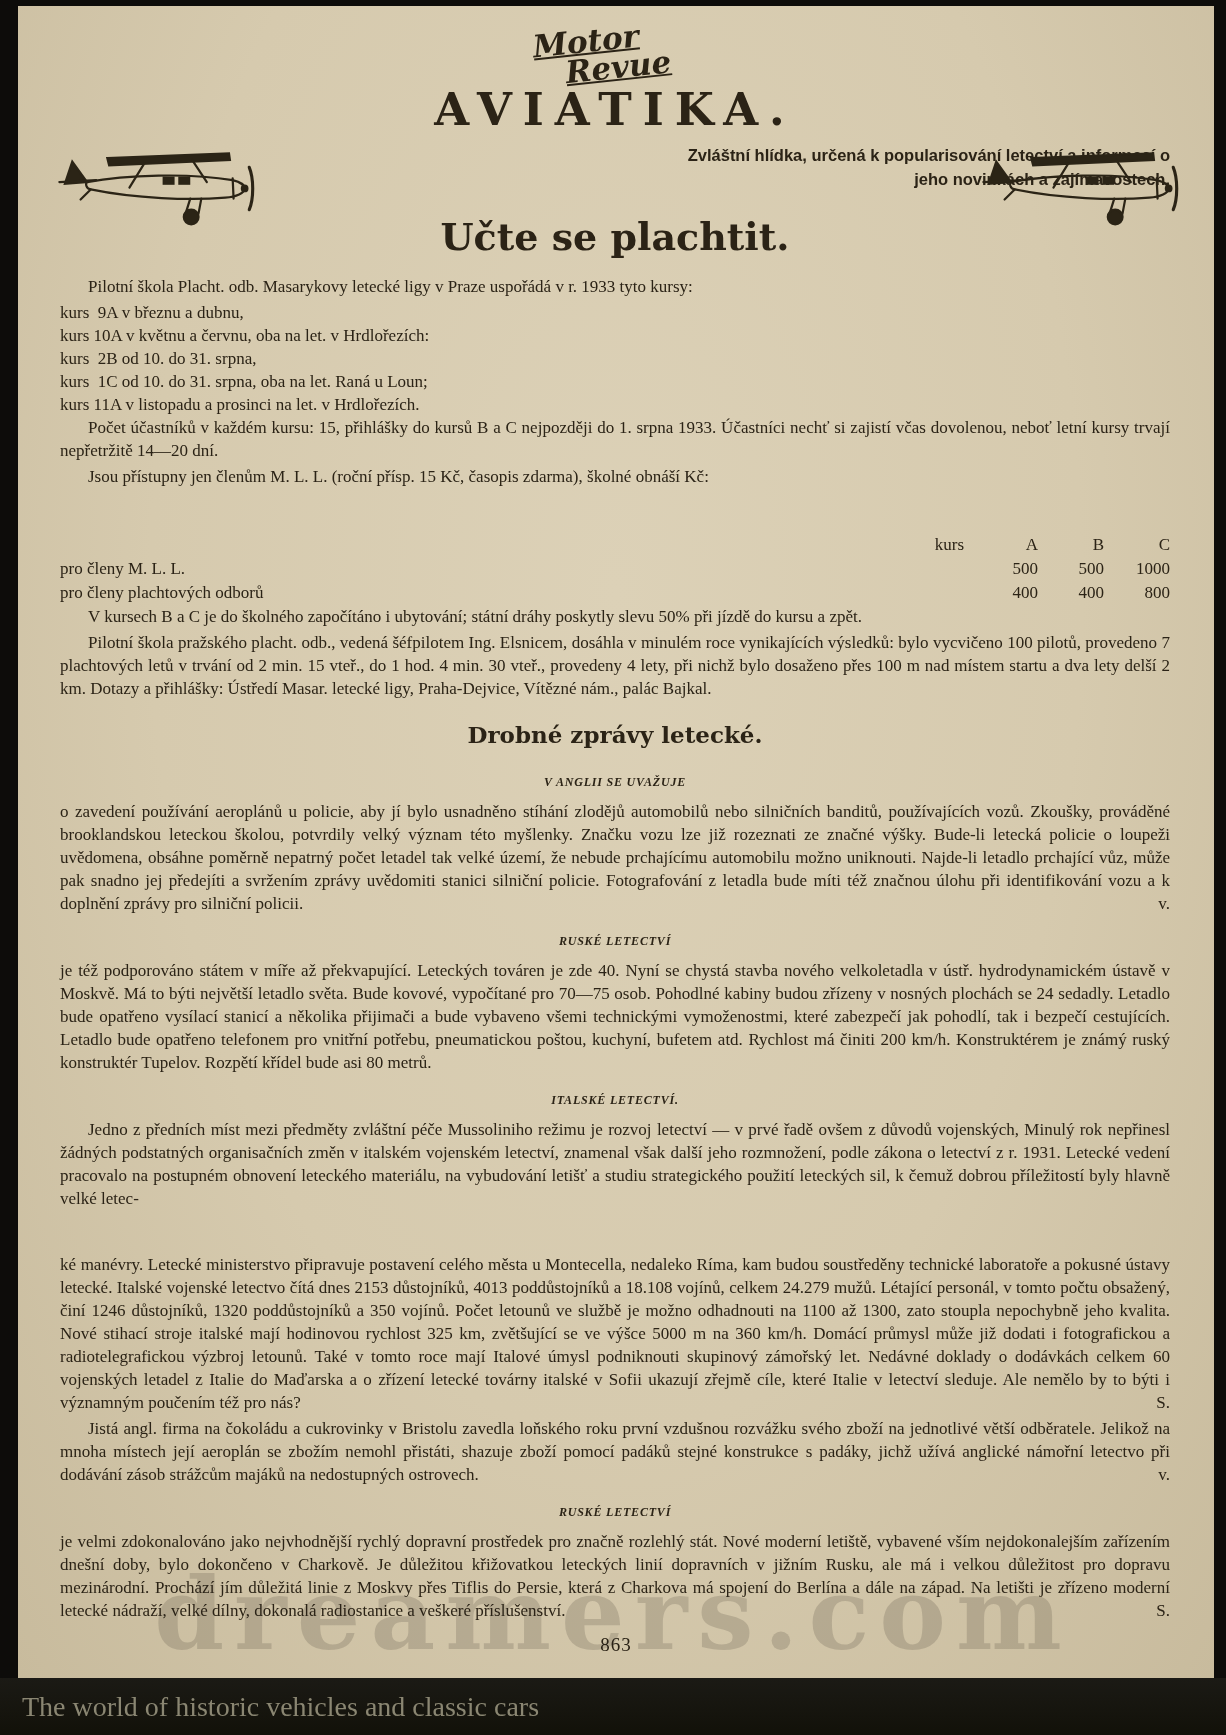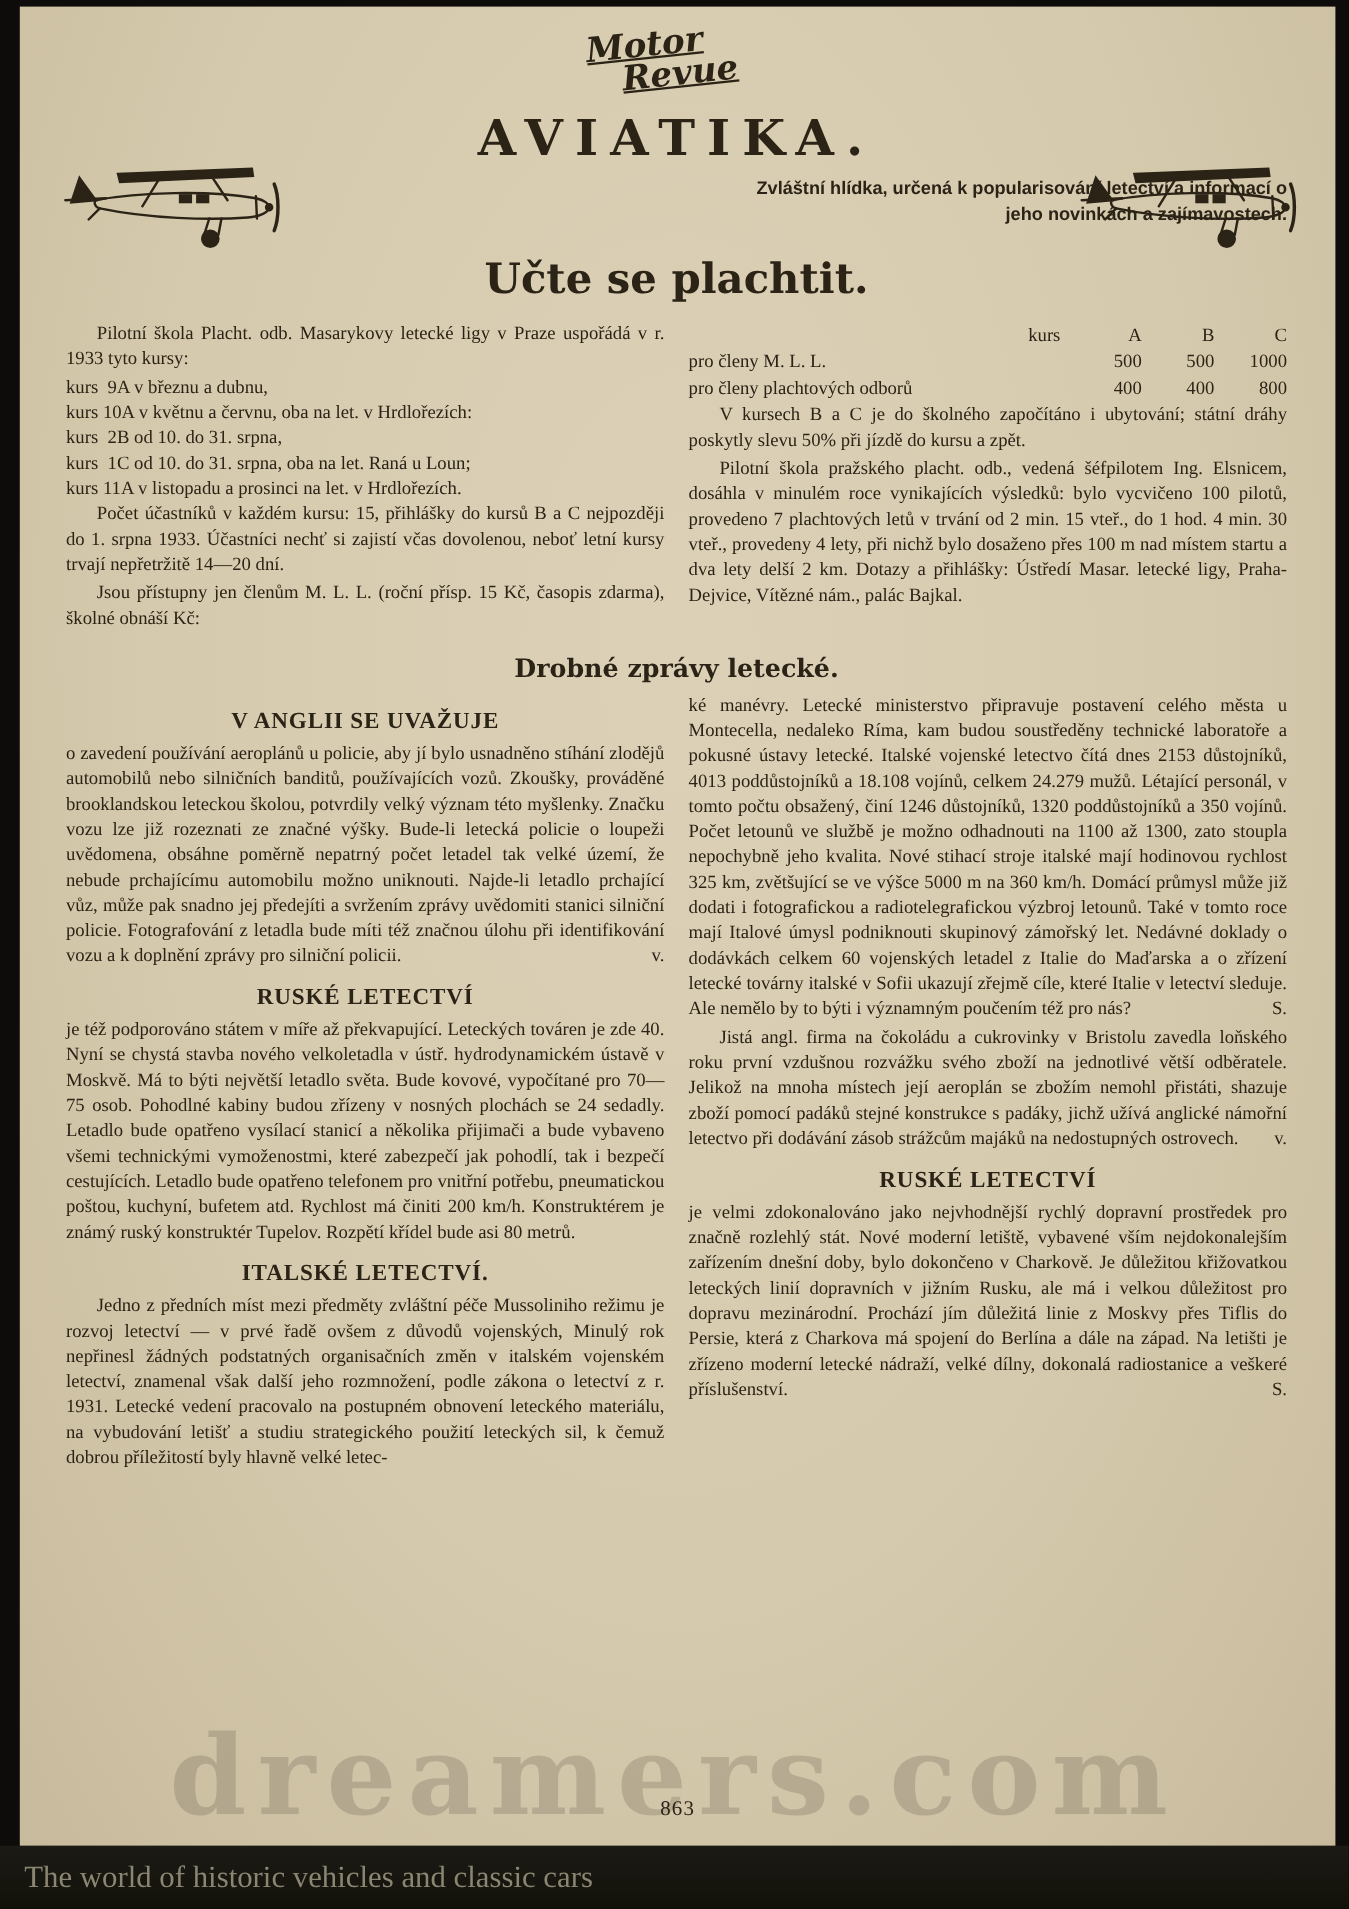--- a/index.html
+++ b/index.html
@@ -23,57 +23,57 @@
     width:170px;margin:4px auto 0;
     transform:rotate(-6deg);
     font-family:"DejaVu Serif", serif;
     font-style:italic;font-weight:700;
     font-size:31px;line-height:.95;
     text-align:left;
   }
   .logo .l1{display:block;margin-left:4px;text-decoration:underline;text-decoration-thickness:2px;}
   .logo .l2{display:block;margin-left:34px;text-decoration:underline;text-decoration-thickness:2px;}
   h1.aviatika{
-    margin:16px 0 8px;text-align:center;
+    margin:0 0 8px;text-align:center;
     font-family:"DejaVu Serif", serif;
     font-size:45px;font-weight:700;letter-spacing:11px;
   }
   .subtitle{
     text-align:right;
     font-family:"Liberation Sans", sans-serif;
     font-weight:700;font-size:16.5px;line-height:1.45;
     margin:0 auto;
   }
   .plane{position:absolute;top:128px;}
   .plane.pl-left{left:34px;}
   .plane.pl-right{right:26px;}
   
   h2.article-title{
     text-align:center;font-family:"DejaVu Serif", serif;
     font-weight:700;font-size:38px;margin:22px 0 16px;
   }
-  .cols{display:flex;gap:22px;}
+  .cols{display:flex;gap:40px;flex-direction:column;}
   .col{flex:1;font-size:17px;line-height:23px;text-align:justify;}
   .col p{margin:0 0 3px;}
   .col p.ind{text-indent:28px;}
   .kurs-line{white-space:pre-wrap;text-align:left;}
   .sig{float:right;}
   .fees-table{width:100%;border-collapse:collapse;margin:2px 0 0;}
   .fees-table td{padding:0 0 1px 0;font-size:17px;line-height:23px;}
   .fees-table td.num{text-align:right;width:66px;}
   .fees-table td.lbl{text-align:left;}
   .fees-table td.klbl{text-align:right;padding-right:8px;}
   
   h3.section-title{
     text-align:center;font-family:"DejaVu Serif", serif;
     font-size:23px;font-weight:700;margin:18px 0 8px;
   }
   h4.subhead{
-    text-align:center;font-size:21px;font-weight:700;
-    letter-spacing:.8px;margin:15px 0 6px;
+    text-align:center;font-size:12px;font-weight:700;
+    letter-spacing:.8px;margin:15px 0 6px;font-style:italic;
   }
   h4.subhead:empty{display:none;margin:0;}
   
   .pagenum{
     position:absolute;left:0;right:0;bottom:22px;
     text-align:center;font-size:19px;letter-spacing:1px;
   }
   .overlay-wm{
     position:absolute;left:0;right:0;bottom:62px;
     font-family:"DejaVu Serif", serif;font-weight:700;

